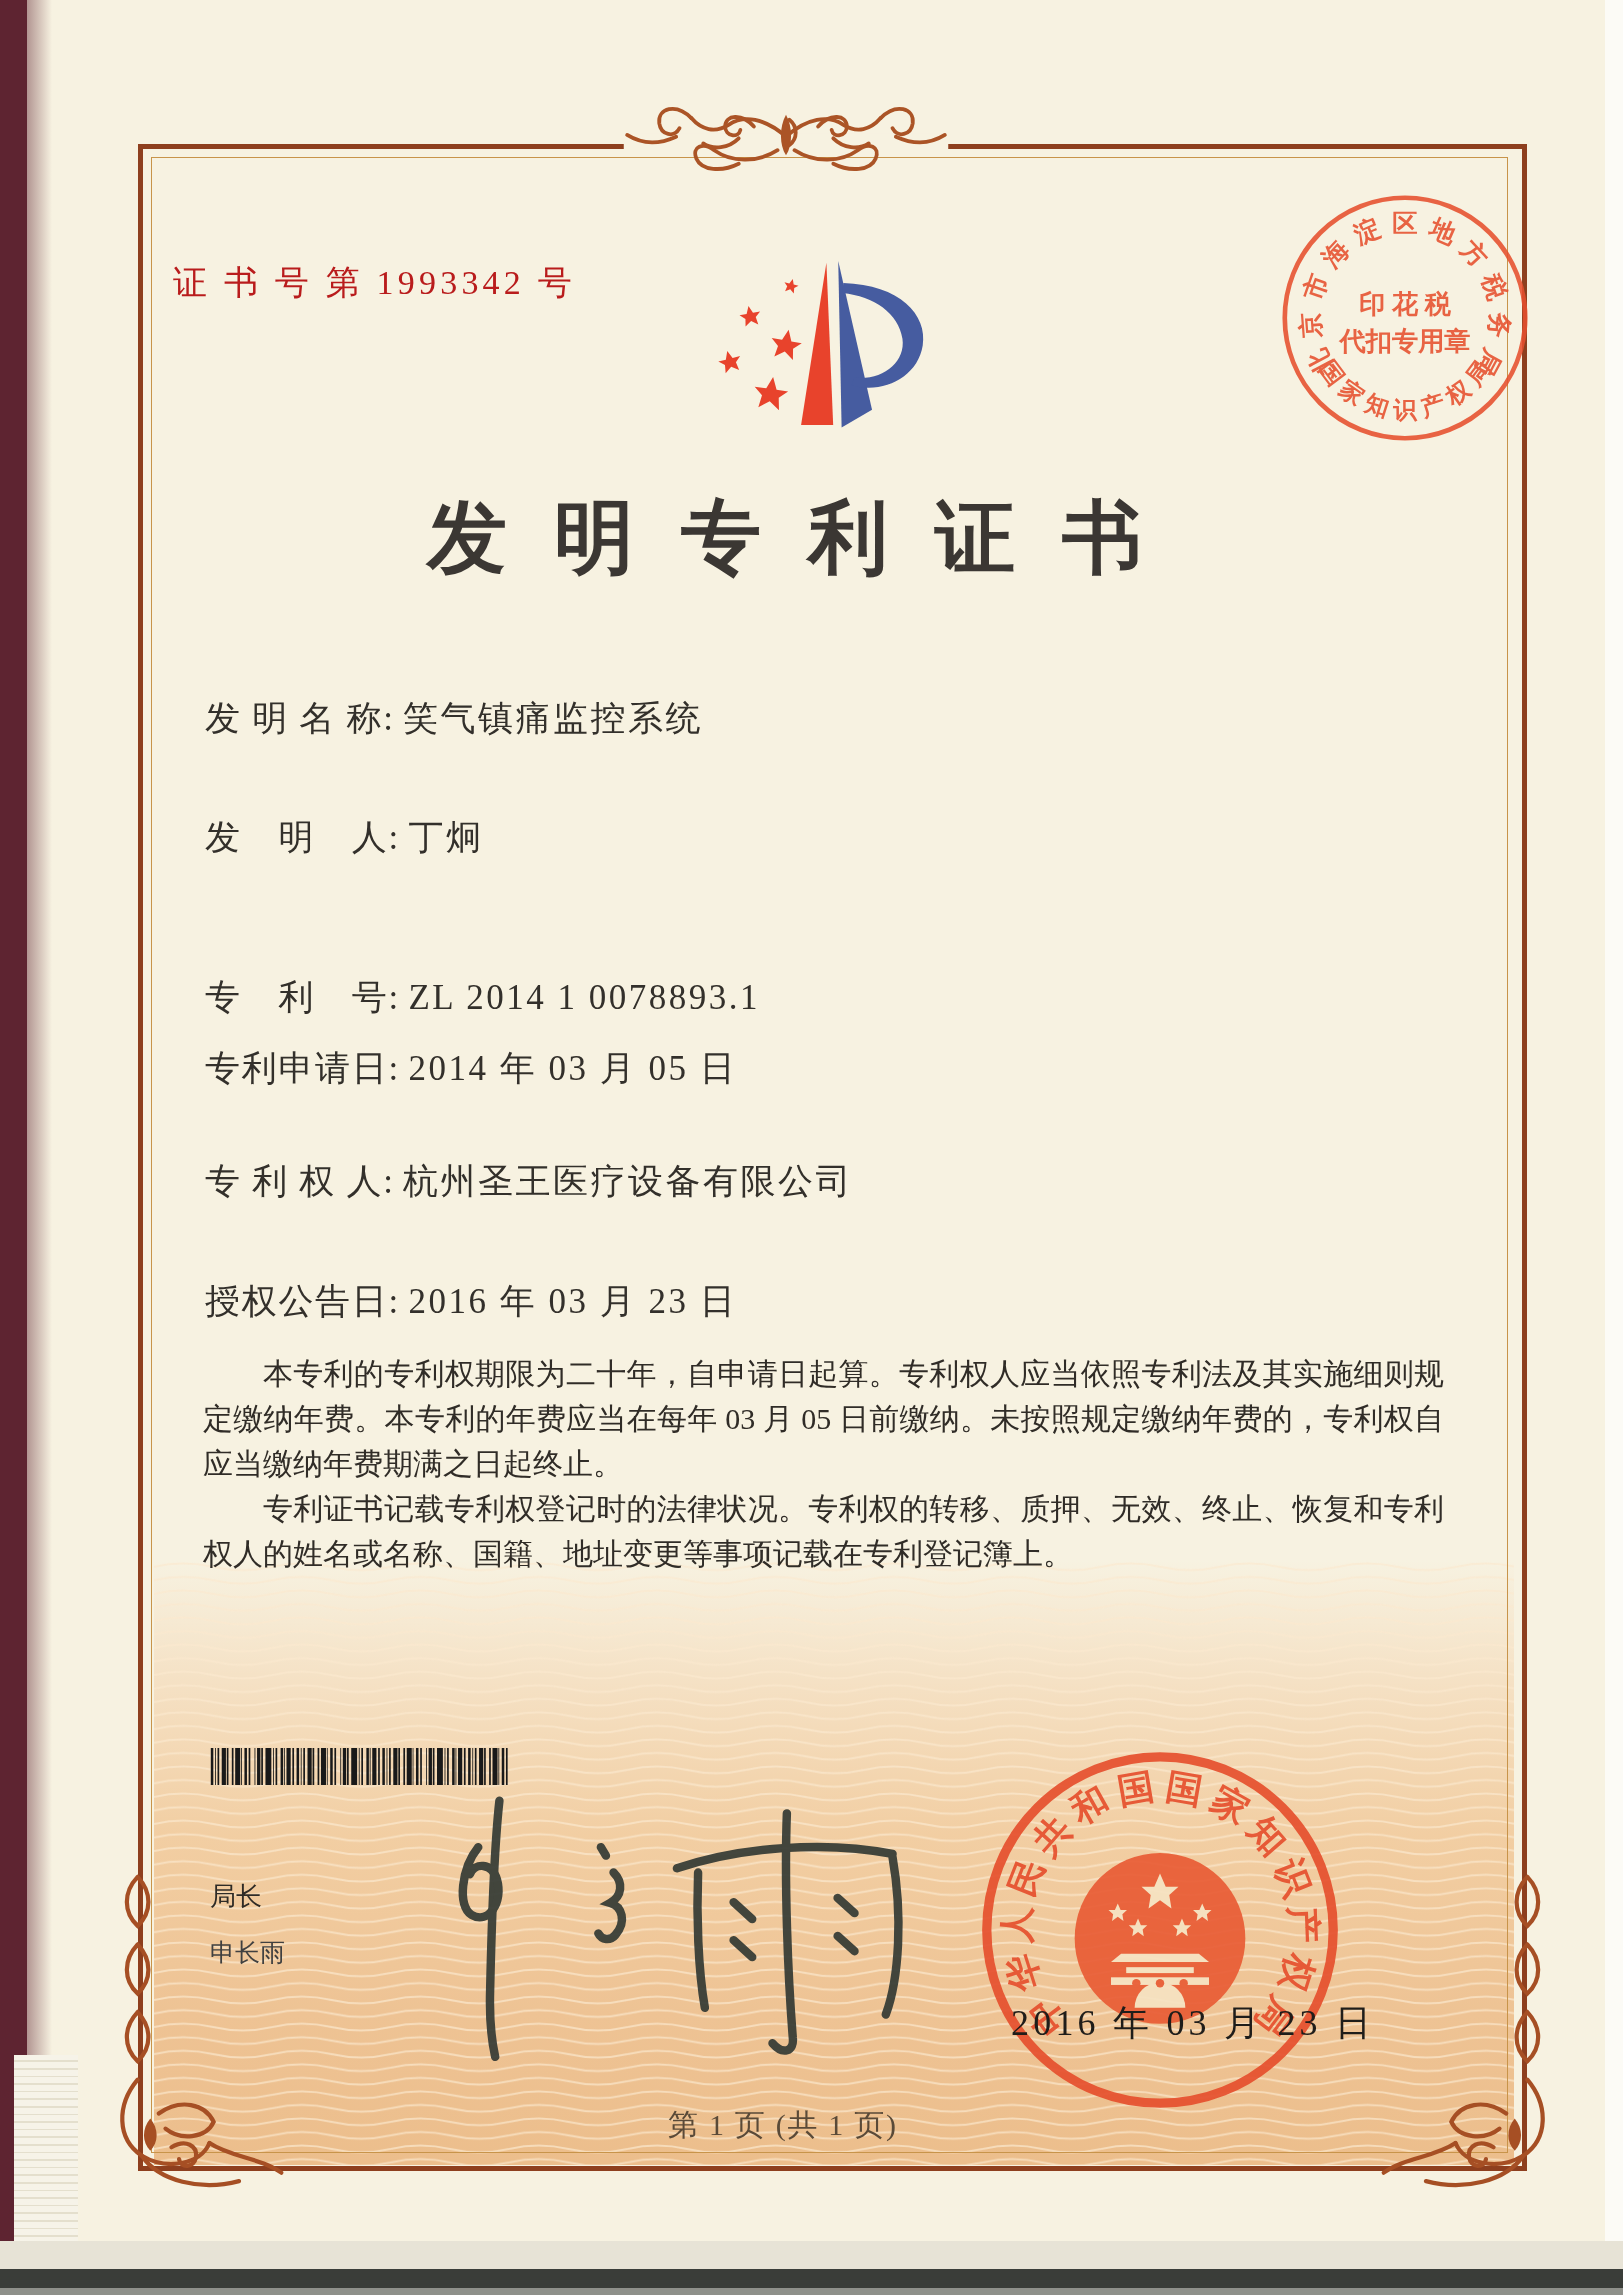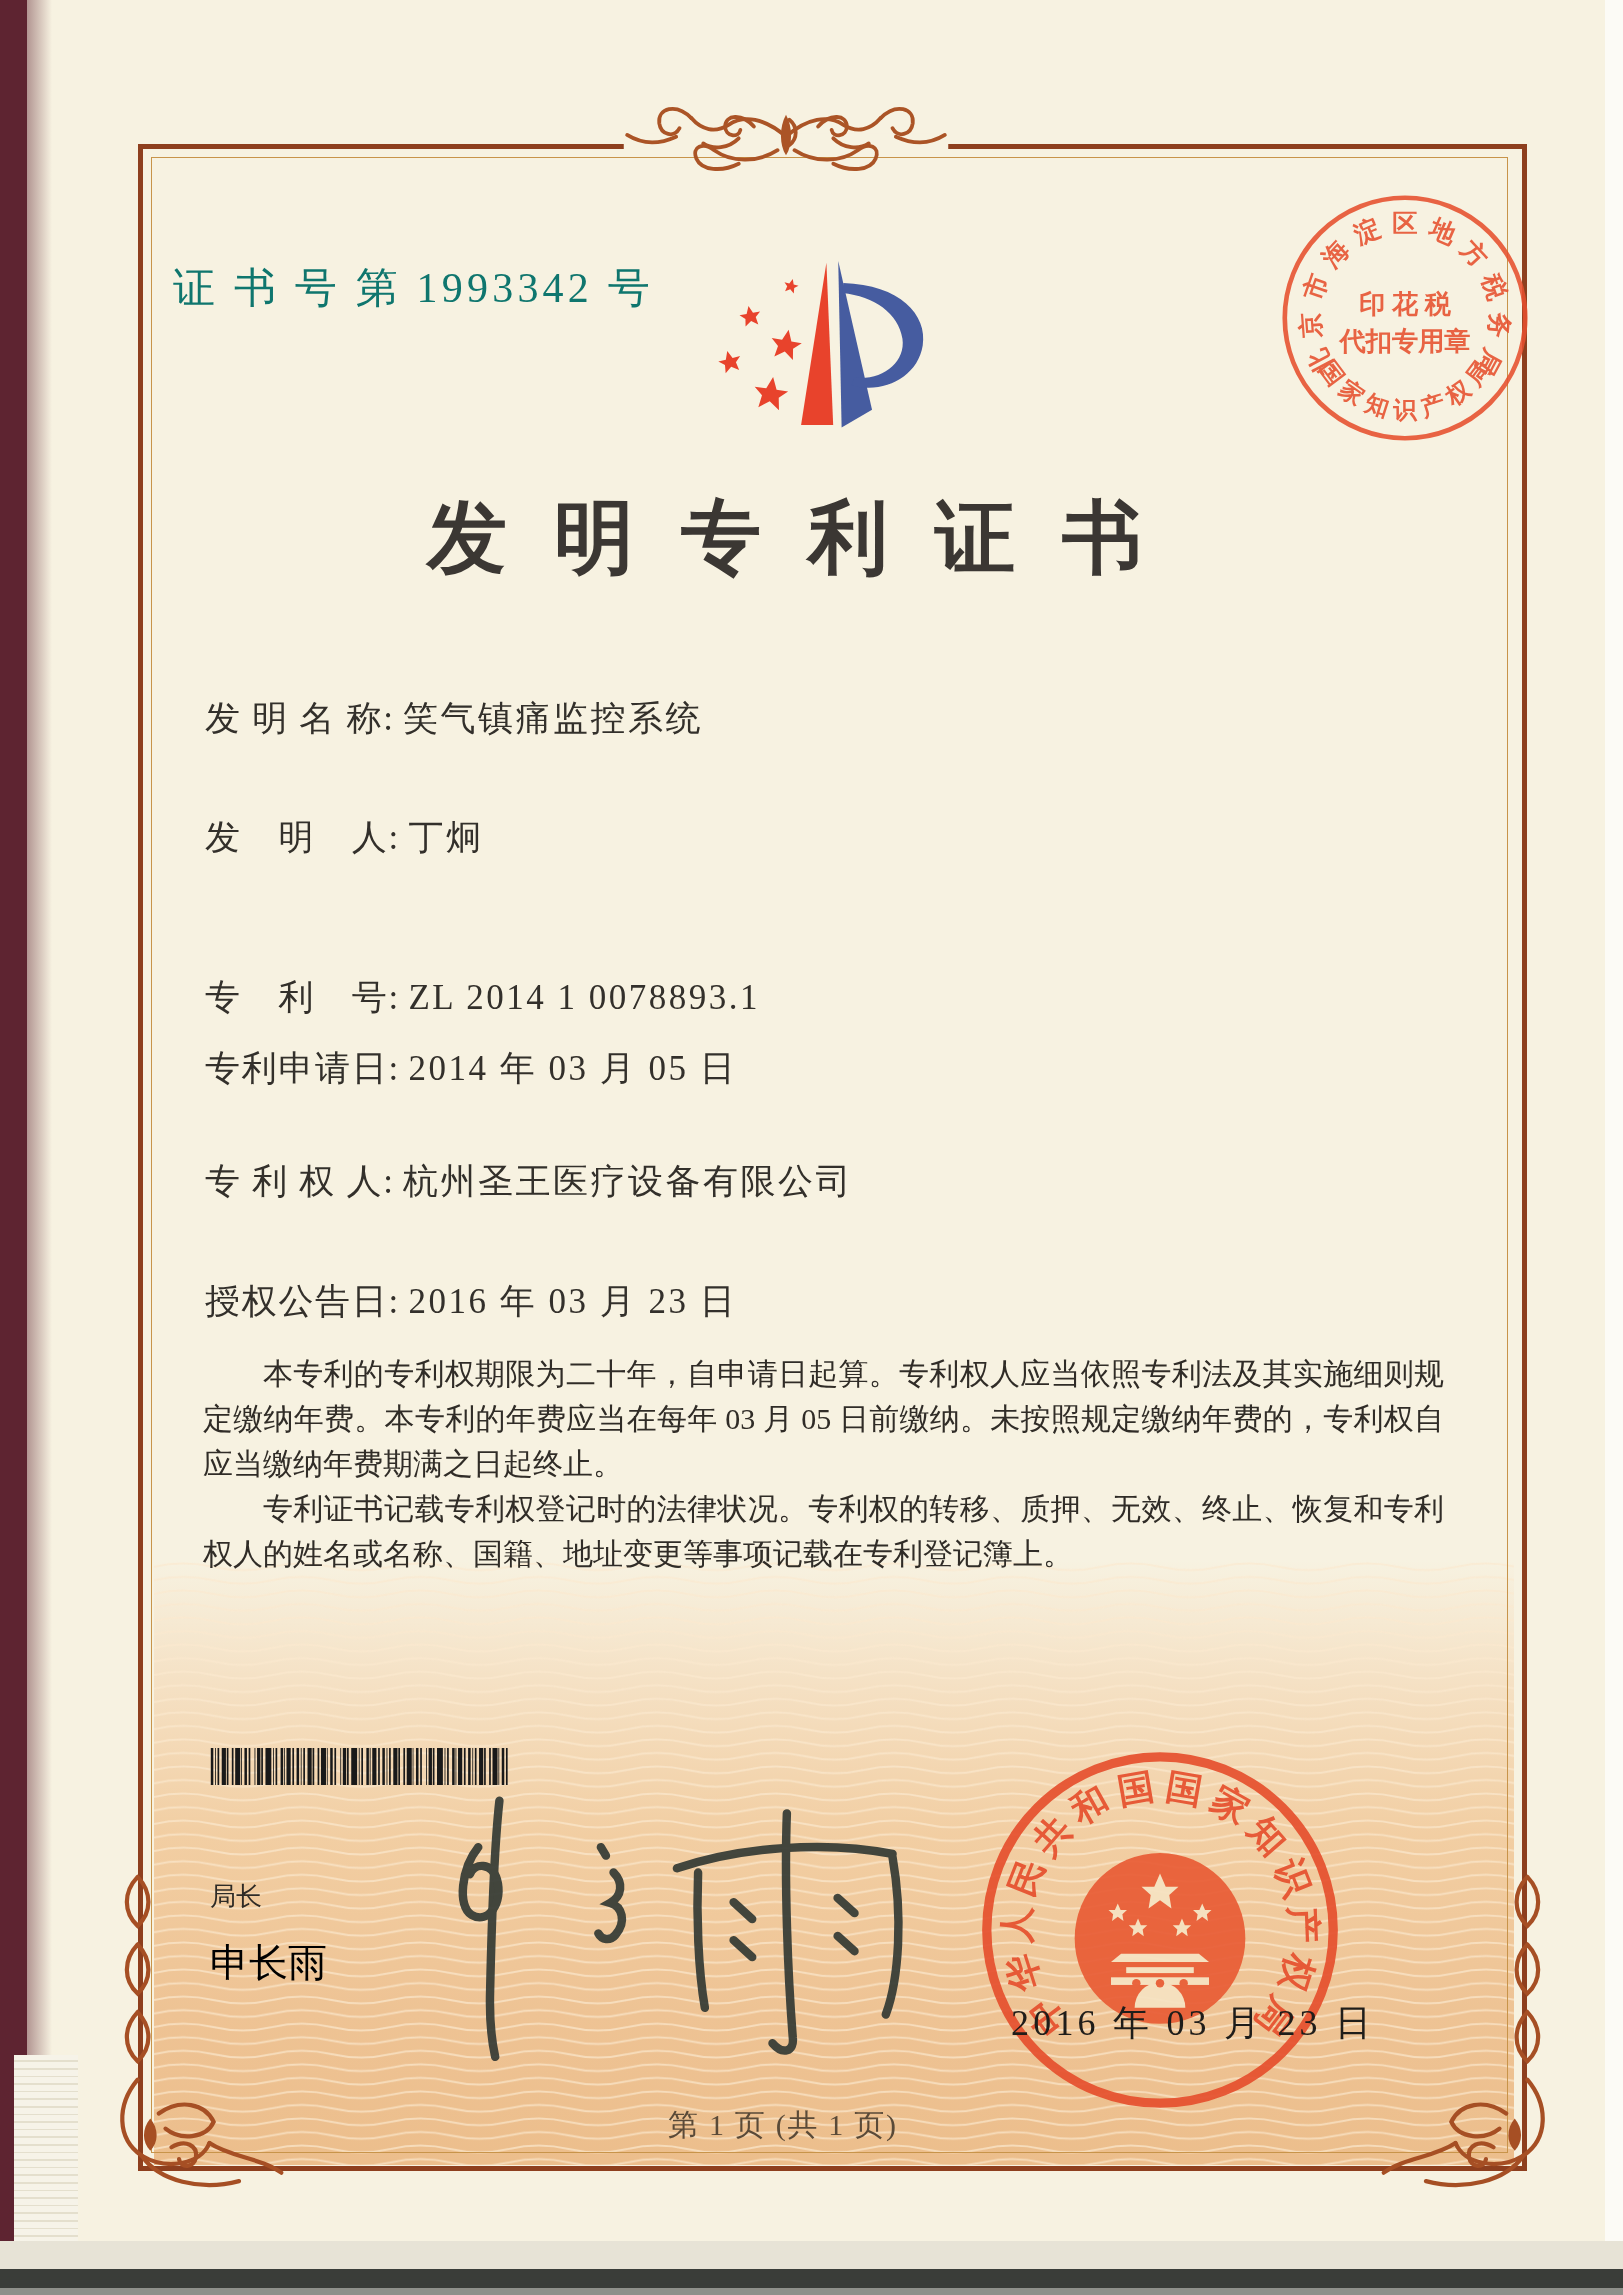--- a/index.html
+++ b/index.html
@@ -21,36 +21,36 @@
   
   #frame-outer{left:138px;top:144px;width:1379px;height:2017px;border:5px solid #8e3f1e;z-index:4;}
   #frame-inner{left:151px;top:157px;width:1355px;height:1994px;border:1.7px solid #c8944a;z-index:4;}
 
   
   #peach{left:154px;top:1560px;width:1360px;height:605px;z-index:1;
      background:linear-gradient(180deg,rgba(243,208,168,0) 0%,rgba(243,208,168,.45) 18%,rgba(241,200,152,.85) 45%,#eec394 75%,#ecbe8c 100%);}
   #peach svg{position:absolute;left:0;top:0;width:100%;height:100%;opacity:.7;}
 
   .txt{z-index:5;}
-  #cert-no{left:173px;top:260px;font-size:42px;letter-spacing:4.2px;color:#0f766e;}
+  #cert-no{left:173px;top:260px;font-size:34px;letter-spacing:4.2px;color:#b91c1c;}
   #title{left:427px;top:485px;font-size:80px;font-weight:700;letter-spacing:47px;color:#3b3733;}
 
   .field{left:205px;font-size:35px;color:#33302b;}
   .field .lbl{letter-spacing:1.7px;}
   .field .val{margin-left:8.5px;letter-spacing:2.5px;}
   #f0{top:695px;} #f1{top:814px;} #f2{top:926px;margin-top:48px;} #f3{top:1045px;} #f4{top:1158px;} #f5{top:1278px;}
 
   #paras{left:203px;top:1351px;width:1241px;font-size:30px;line-height:45px;
          color:#302c27;text-align:justify;z-index:5;}
   #paras p{margin:0;text-indent:2em;}
 
   #barcode{left:210px;top:1748px;width:306px;height:37px;z-index:5;}
 
   #sig-title{left:210px;top:1879px;font-size:26px;color:#2f2b26;z-index:5;}
-  #sig-name{left:210px;top:1936px;font-size:39px;color:#000000;z-index:5;}
+  #sig-name{left:210px;top:1936px;font-size:25px;color:#404040;z-index:5;}
   #signature{left:419px;top:1788px;width:499px;height:279px;z-index:6;}
 
   #office-seal{left:972px;top:1742px;width:376px;height:376px;z-index:8;opacity:.92;}
   #seal-date{left:1011px;top:1999px;font-size:36px;letter-spacing:4.2px;color:#1f1d1a;z-index:9;}
   #tax-stamp{left:1278px;top:191px;width:254px;height:254px;z-index:8;opacity:.88;}
 
   #footer-page{left:668px;top:2105px;font-size:30px;color:#5a4a38;letter-spacing:1.7px;z-index:5;text-align:right;}
 
   #logo{left:698px;top:254px;width:245px;height:199px;z-index:5;}
   #top-ornament{left:617px;top:101px;width:338px;height:95px;z-index:7;}

